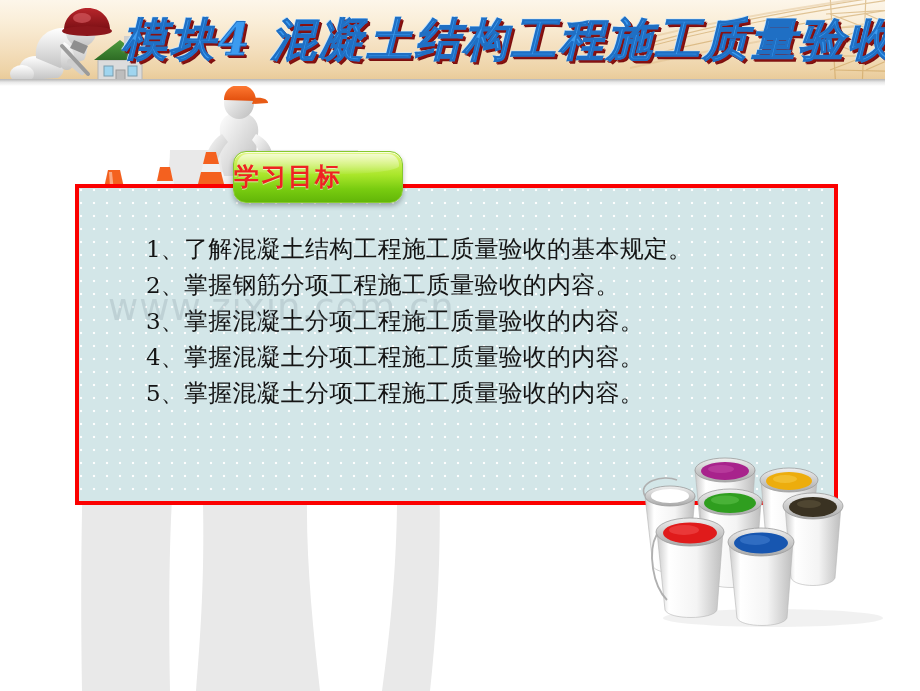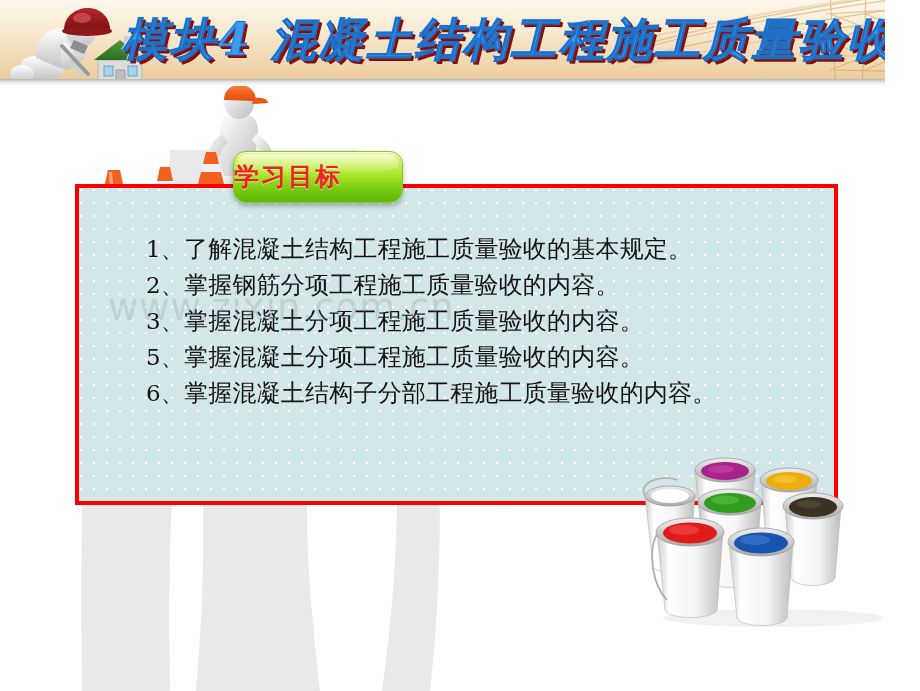--- a/index.html
+++ b/index.html
@@ -331,24 +331,24 @@
       <li class="goal-item">
         <span class="goal-num">1、</span><span>了解混凝土结构工程施工质量验收的基本规定。</span>
       </li>
       <li class="goal-item">
         <span class="goal-num">2、</span><span>掌握钢筋分项工程施工质量验收的内容。</span>
       </li>
       <li class="goal-item">
         <span class="goal-num">3、</span><span>掌握混凝土分项工程施工质量验收的内容。</span>
       </li>
       <li class="goal-item">
-        <span class="goal-num">5、</span><span>掌握混凝土分项工程施工质量验收的内容。</span>
+        <span class="goal-num">4、</span><span>掌握混凝土分项工程施工质量验收的内容。</span>
       </li>
       <li class="goal-item">
-        <span class="goal-num">6、</span><span>掌握混凝土结构子分部工程施工质量验收的内容。</span>
+        <span class="goal-num">5、</span><span>掌握混凝土分项工程施工质量验收的内容。</span>
       </li>
     </ul>
   </div>
 
   <div class="watermark">www.zixin.com.cn</div>
 
   <svg class="paint-buckets" viewBox="0 0 268 180" xmlns="http://www.w3.org/2000/svg">
     <defs>
       <linearGradient id="canBody" x1="0" y1="0" x2="1" y2="0">
         <stop offset="0" stop-color="#c9c9c9"></stop>

